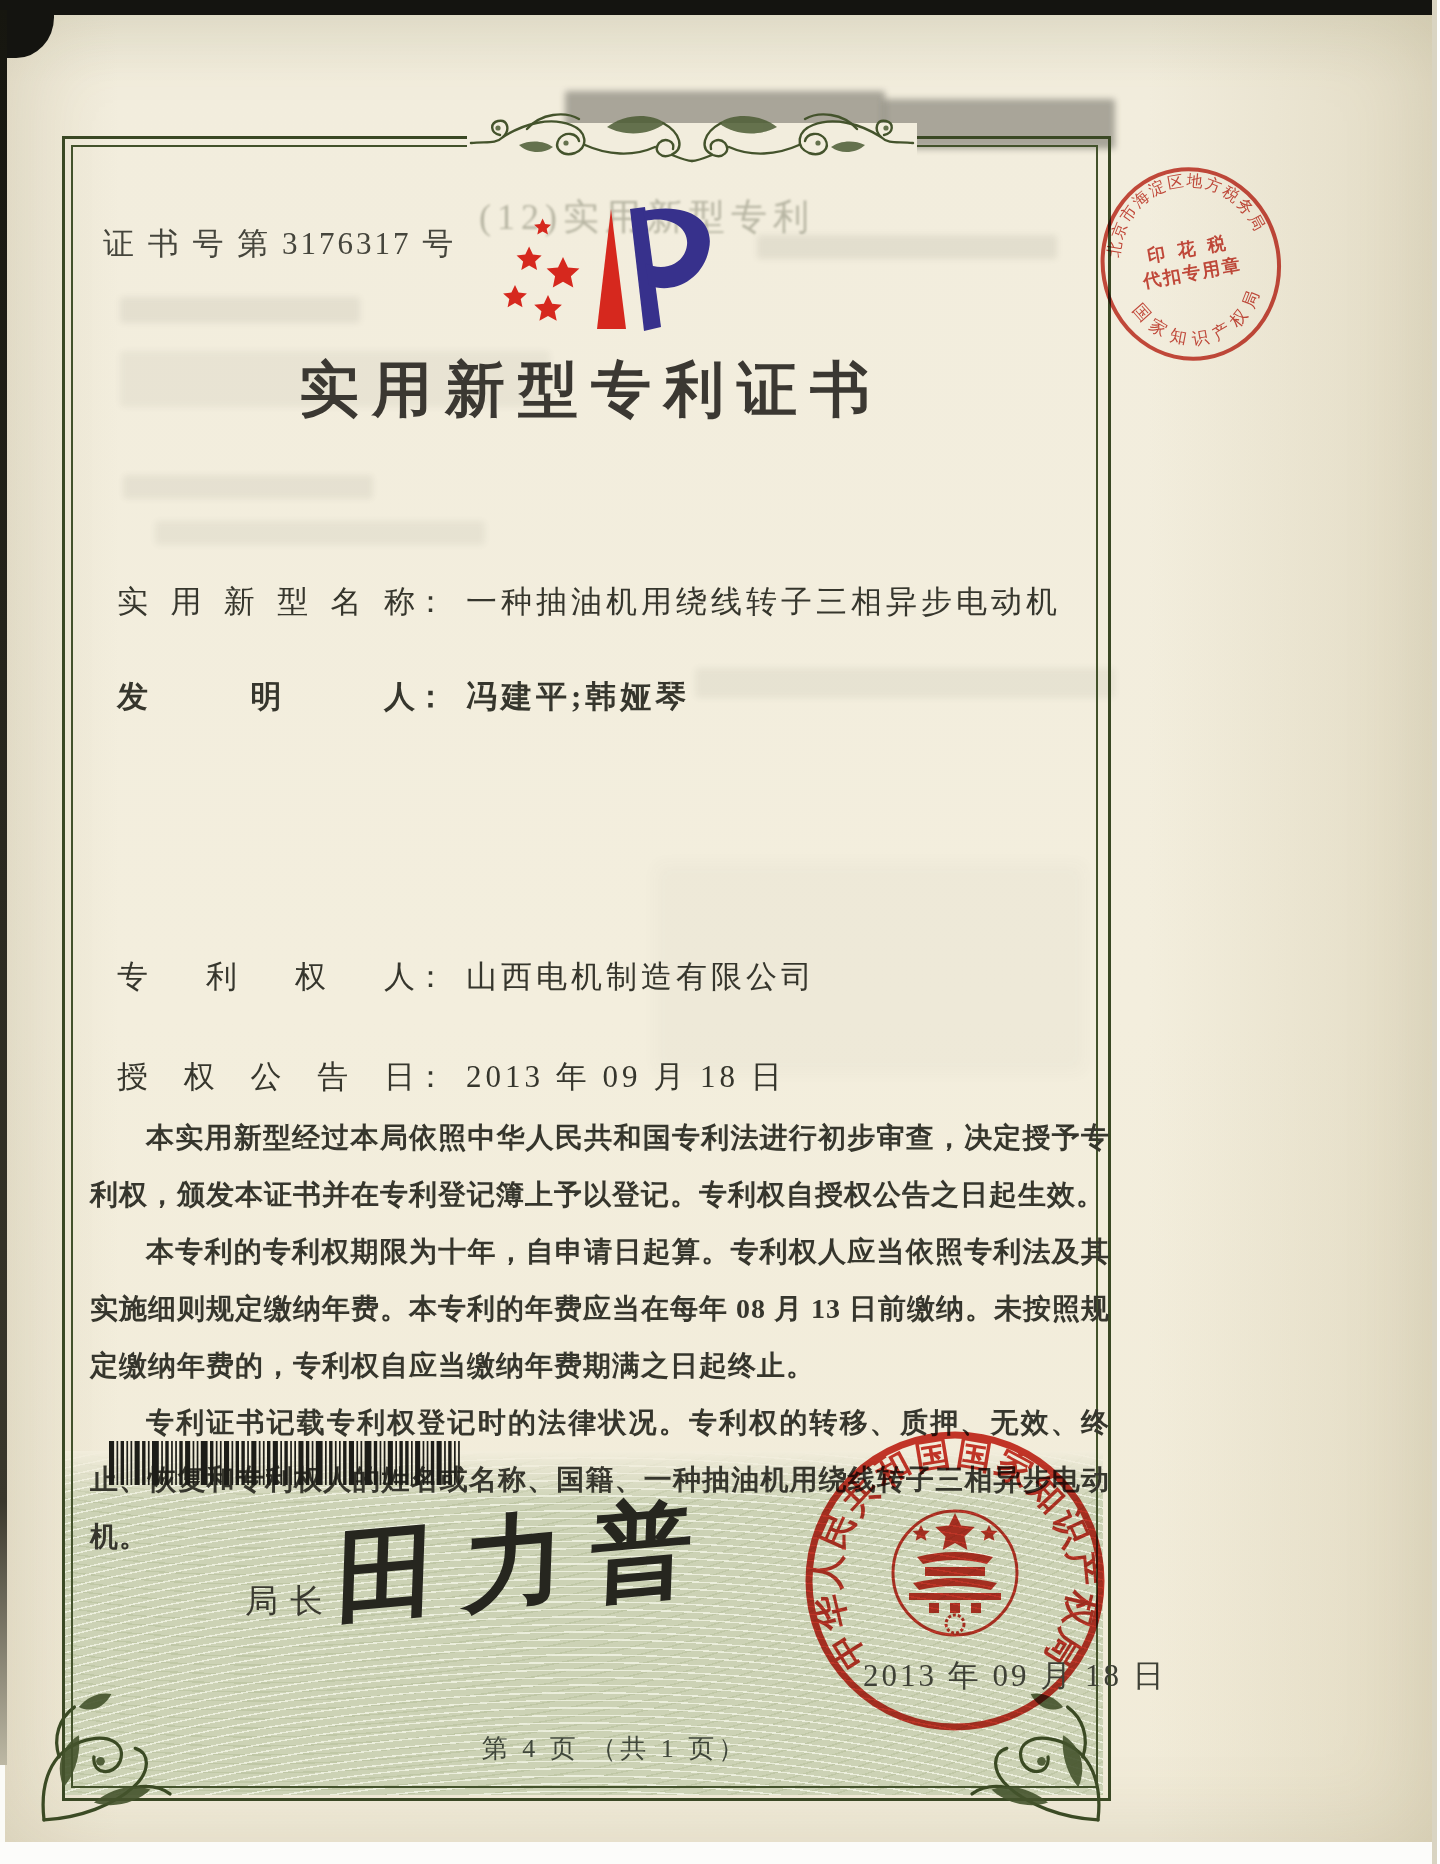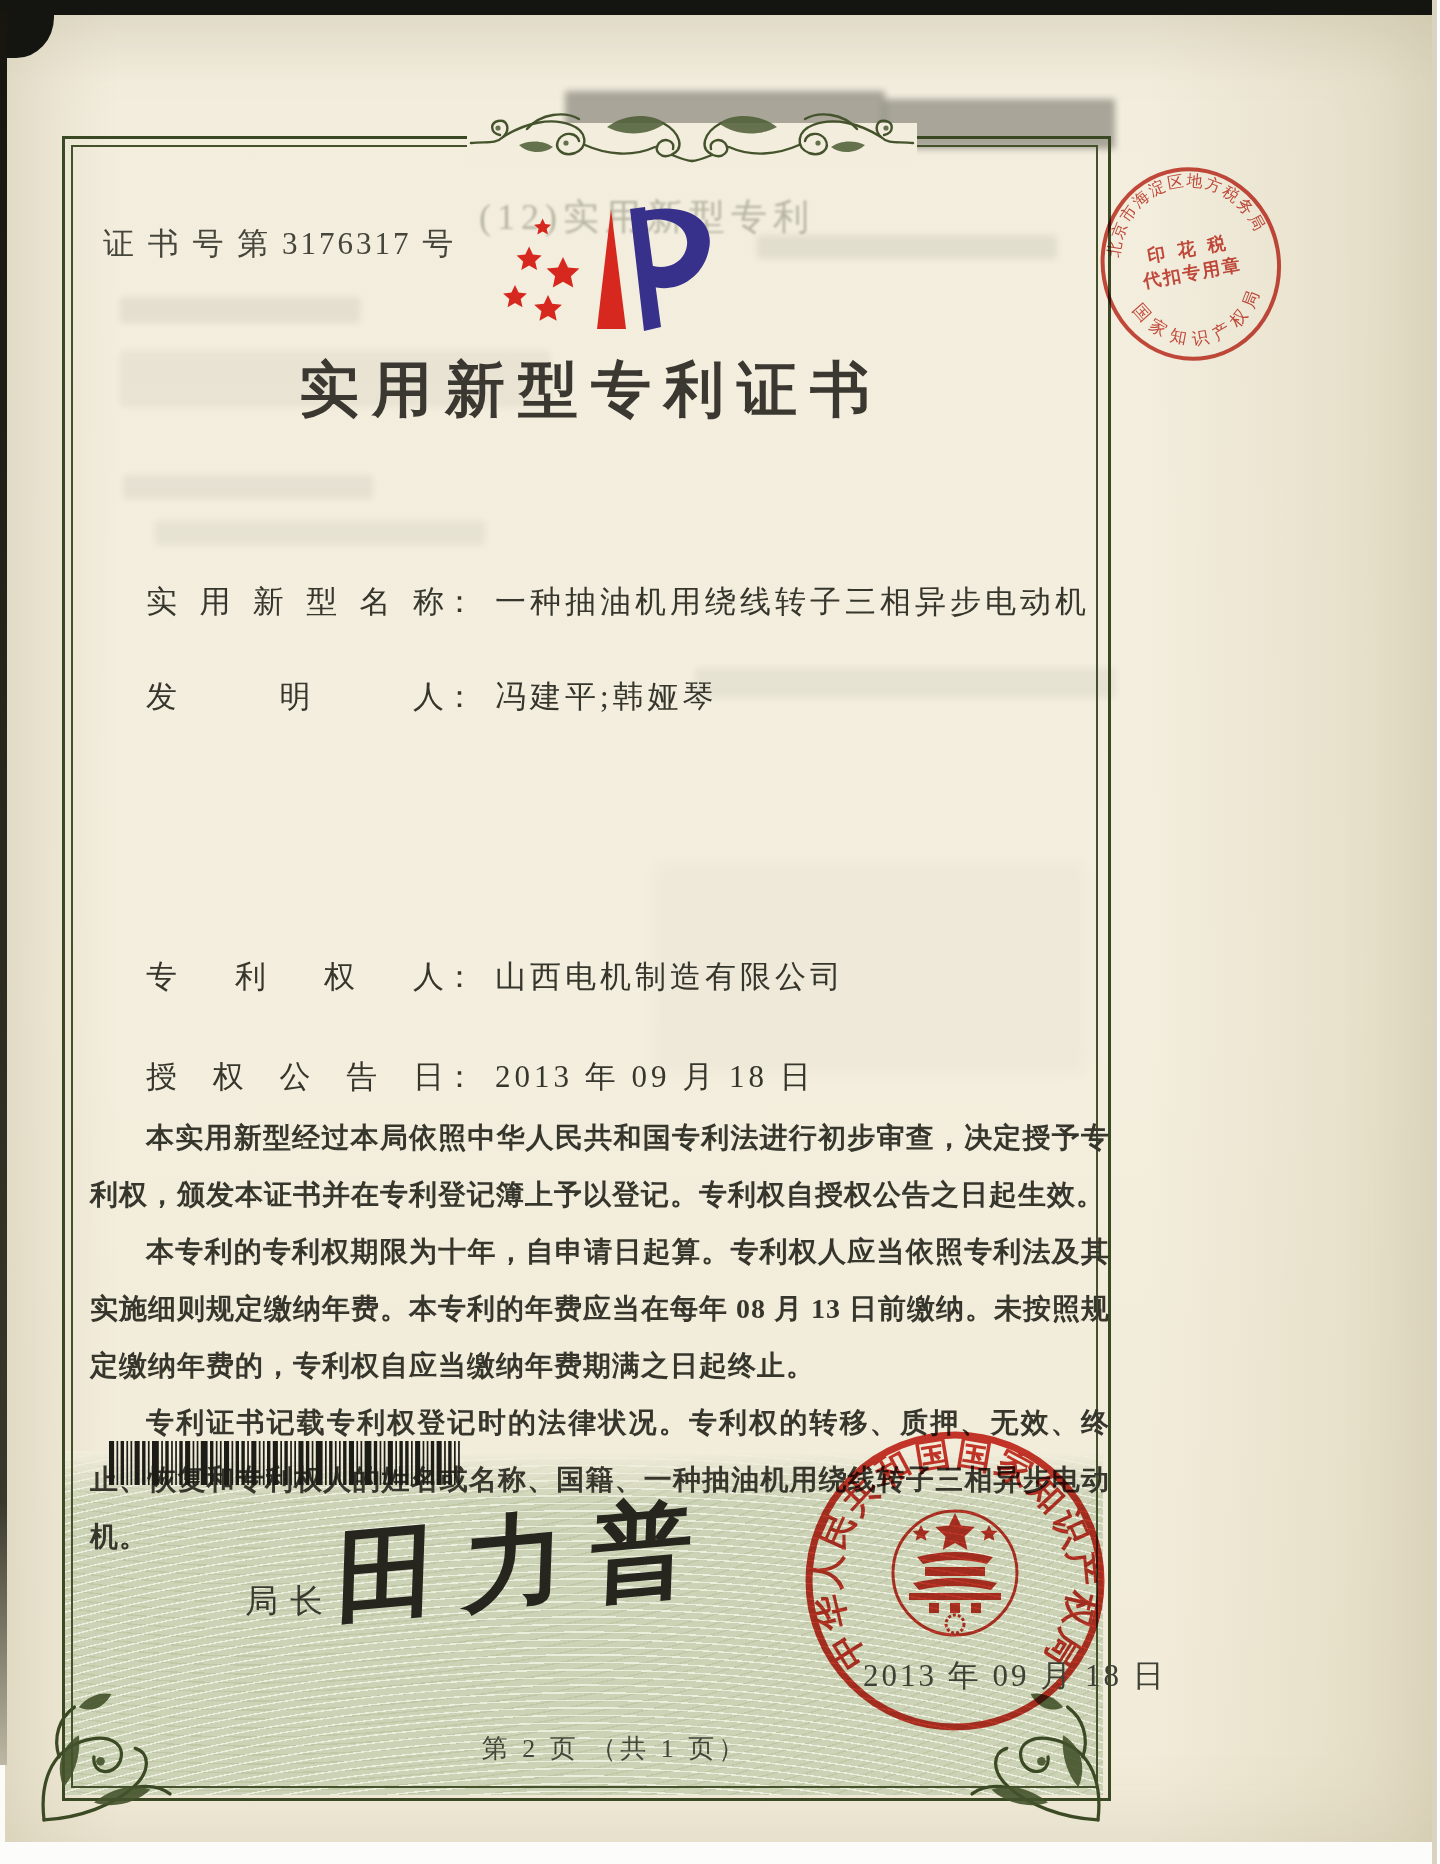--- a/index.html
+++ b/index.html
@@ -36,21 +36,21 @@
   
   .ghost-bar{position:absolute;background:rgba(62,64,52,.16);filter:blur(3px);z-index:2;border-radius:3px;}
   .ghost-dark{background:rgba(40,40,34,.36);}
   .ghost-text{position:absolute;color:rgba(104,108,86,.42);filter:blur(1.2px);z-index:2;
               font-size:36px;letter-spacing:6px;white-space:nowrap;}
   
   .certno{position:absolute;left:98px;top:210px;font-size:31px;letter-spacing:3px;color:#45453c;z-index:5;white-space:nowrap;}
   .title{position:absolute;left:95px;top:326px;width:960px;text-align:center;margin:11px;
          font-size:60px;font-weight:bold;letter-spacing:13px;color:#3b3832;z-index:5;}
   .field-row{position:absolute;left:112px;z-index:5;white-space:nowrap;color:#36362d;font-size:31px;}
-  .field-label{display:inline-block;width:298px;text-align:justify;text-align-last:justify;vertical-align:top;margin-left:29px;}
+  .field-label{display:inline-block;width:298px;text-align:justify;text-align-last:justify;vertical-align:top;}
   .field-colon{display:inline-block;}
   .field-value{margin-left:20px;letter-spacing:4px;}
   .paras{position:absolute;left:85px;top:1096px;width:1020px;z-index:5;color:#36362d;
          font-size:28px;line-height:57px;letter-spacing:1px;text-align:justify;font-weight:bold;}
   .paras p{margin:0;text-indent:2em;}
   
   .barcode{position:absolute;left:104px;top:1428px;z-index:5;}
   
   .sig-title{position:absolute;left:240px;top:1566px;font-size:33px;letter-spacing:12px;color:#3a3a30;z-index:6;}
   .sig-name{position:absolute;left:330px;top:1478px;width:460px;font-size:102px;font-weight:bold;
@@ -183,21 +183,21 @@
           <textPath href="#taxBot" xlink:href="#taxBot" startOffset="50%" text-anchor="middle">国家知识产权局</textPath>
         </text>
       </g>
     </svg>
 
     <h1 class="title">实用新型专利证书</h1>
 
     <div class="field-row" style="top:568px;">
       <span class="field-label">实用新型名称</span><span class="field-colon">：</span><span class="field-value">一种抽油机用绕线转子三相异步电动机</span>
     </div>
-    <div class="field-row" style="top:663px;">
+    <div class="field-row" style="top:663px;font-weight:bold;">
       <span class="field-label">发明人</span><span class="field-colon">：</span><span class="field-value">冯建平;韩娅琴</span>
     </div>
     <div class="field-row" style="top:943px;">
       <span class="field-label">专利权人</span><span class="field-colon">：</span><span class="field-value">山西电机制造有限公司</span>
     </div>
     <div class="field-row" style="top:1043px;">
       <span class="field-label">授权公告日</span><span class="field-colon">：</span><span class="field-value">2013 年 09 月 18 日</span>
     </div>
 
     <div class="paras">
@@ -297,21 +297,21 @@
           <rect x="114" y="172" width="92" height="7" stroke="none"></rect>
           <rect x="134" y="182" width="10" height="10" stroke="none"></rect>
           <rect x="155" y="182" width="10" height="10" stroke="none"></rect>
           <rect x="176" y="182" width="10" height="10" stroke="none"></rect>
           <circle cx="160" cy="203" r="9" fill="none" stroke-width="3" stroke-dasharray="3 2"></circle>
         </g>
       </g>
     </svg>
     <div class="seal-date">2013 年 09 月 18 日</div>
 
-    <div class="footer">第 2 页 （共 1 页）</div>
+    <div class="footer">第 4 页 （共 1 页）</div>
   </div>
 
   <div class="edge-top"></div>
   <div class="edge-topleft"></div>
   <div class="edge-left"></div>
   <div class="edge-bottom"></div>
   <div class="edge-right"></div>
 </div>
 
 </body></html>

